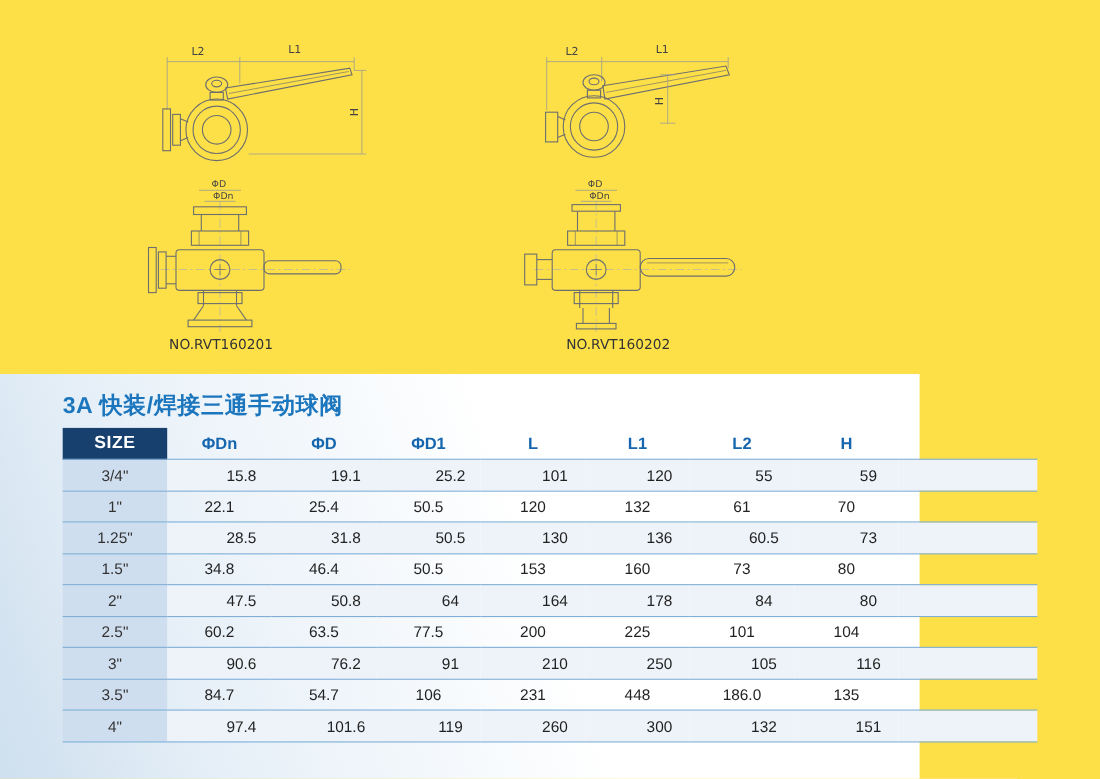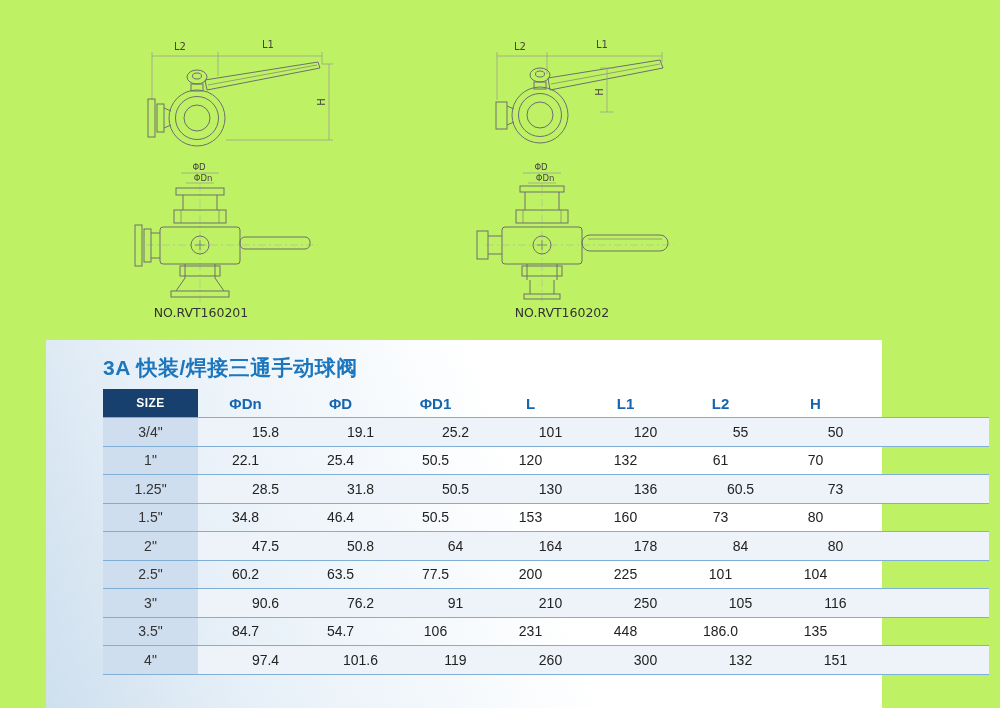--- a/index.html
+++ b/index.html
@@ -2,28 +2,27 @@
 <html><head>
 <meta charset="utf-8">
 <style>
   * { margin:0; padding:0; box-sizing:border-box; }
   html,body { width:1000px; height:708px; }
   body {
     background:#ffffff;
     font-family:"Liberation Sans","DejaVu Sans",sans-serif;
     overflow:hidden;
   }
-  .page { position:relative; width:1000px; height:708px; background:#bef264; }
+  .page { position:relative; width:1000px; height:708px; background:#fde047; }
 
   .drawings { position:absolute; top:0; left:0; width:1000px; height:340px; }
 
   .lower {
     position:absolute; top:340px; left:0; width:836px; height:368px;
     background:linear-gradient(70deg,#cedfee 0%,#e7f0f8 22%,#ffffff 58%);
-    margin-left:46px;
   }
   .title-cn {
     margin:14px 0 2px 57px;
     font-size:21px; font-weight:bold; color:#1c76bd;
     letter-spacing:0.5px;
   }
   .title-en {
     margin:0 0 8px 57px; width:886px;
     font-size:14px; color:#595959;
     padding-bottom:5px; border-bottom:1px solid #dcdcdc;
@@ -35,21 +34,21 @@
     font-size:14px; color:#222;
   }
   table.spec th, table.spec td {
     height:28.5px; text-align:center; vertical-align:middle;
     padding:0; border-bottom:1px solid #7fafd7;
   }
   thead th {
     font-size:15px; font-weight:bold; color:#1566ae;
     border-bottom:2px solid #2e77b5;
   }
-  th.size-h { background:#17406e; color:#ffffff; font-size:12px; letter-spacing:0.5px; }
+  th.size-h { background:#17406e; color:#ffffff; font-size:16px; letter-spacing:0.5px; }
   td.size-c { background:#cfdeee; color:#333; }
   tr.alt td:not(.size-c) { background:#eef3f9;padding-left:40px; }
 
   svg text { font-family:"DejaVu Sans","Liberation Sans",sans-serif; }
 </style>
 </head>
 <body>
 
 <div class="page">
 
@@ -226,21 +225,21 @@
       </thead>
       <tbody>
         <tr class="alt">
           <td class="size-c">3/4"</td>
           <td>15.8</td>
           <td>19.1</td>
           <td>25.2</td>
           <td>101</td>
           <td>120</td>
           <td>55</td>
-          <td>50</td>
+          <td>59</td>
           <td></td>
         </tr>
         <tr>
           <td class="size-c">1"</td>
           <td>22.1</td>
           <td>25.4</td>
           <td>50.5</td>
           <td>120</td>
           <td>132</td>
           <td>61</td>

